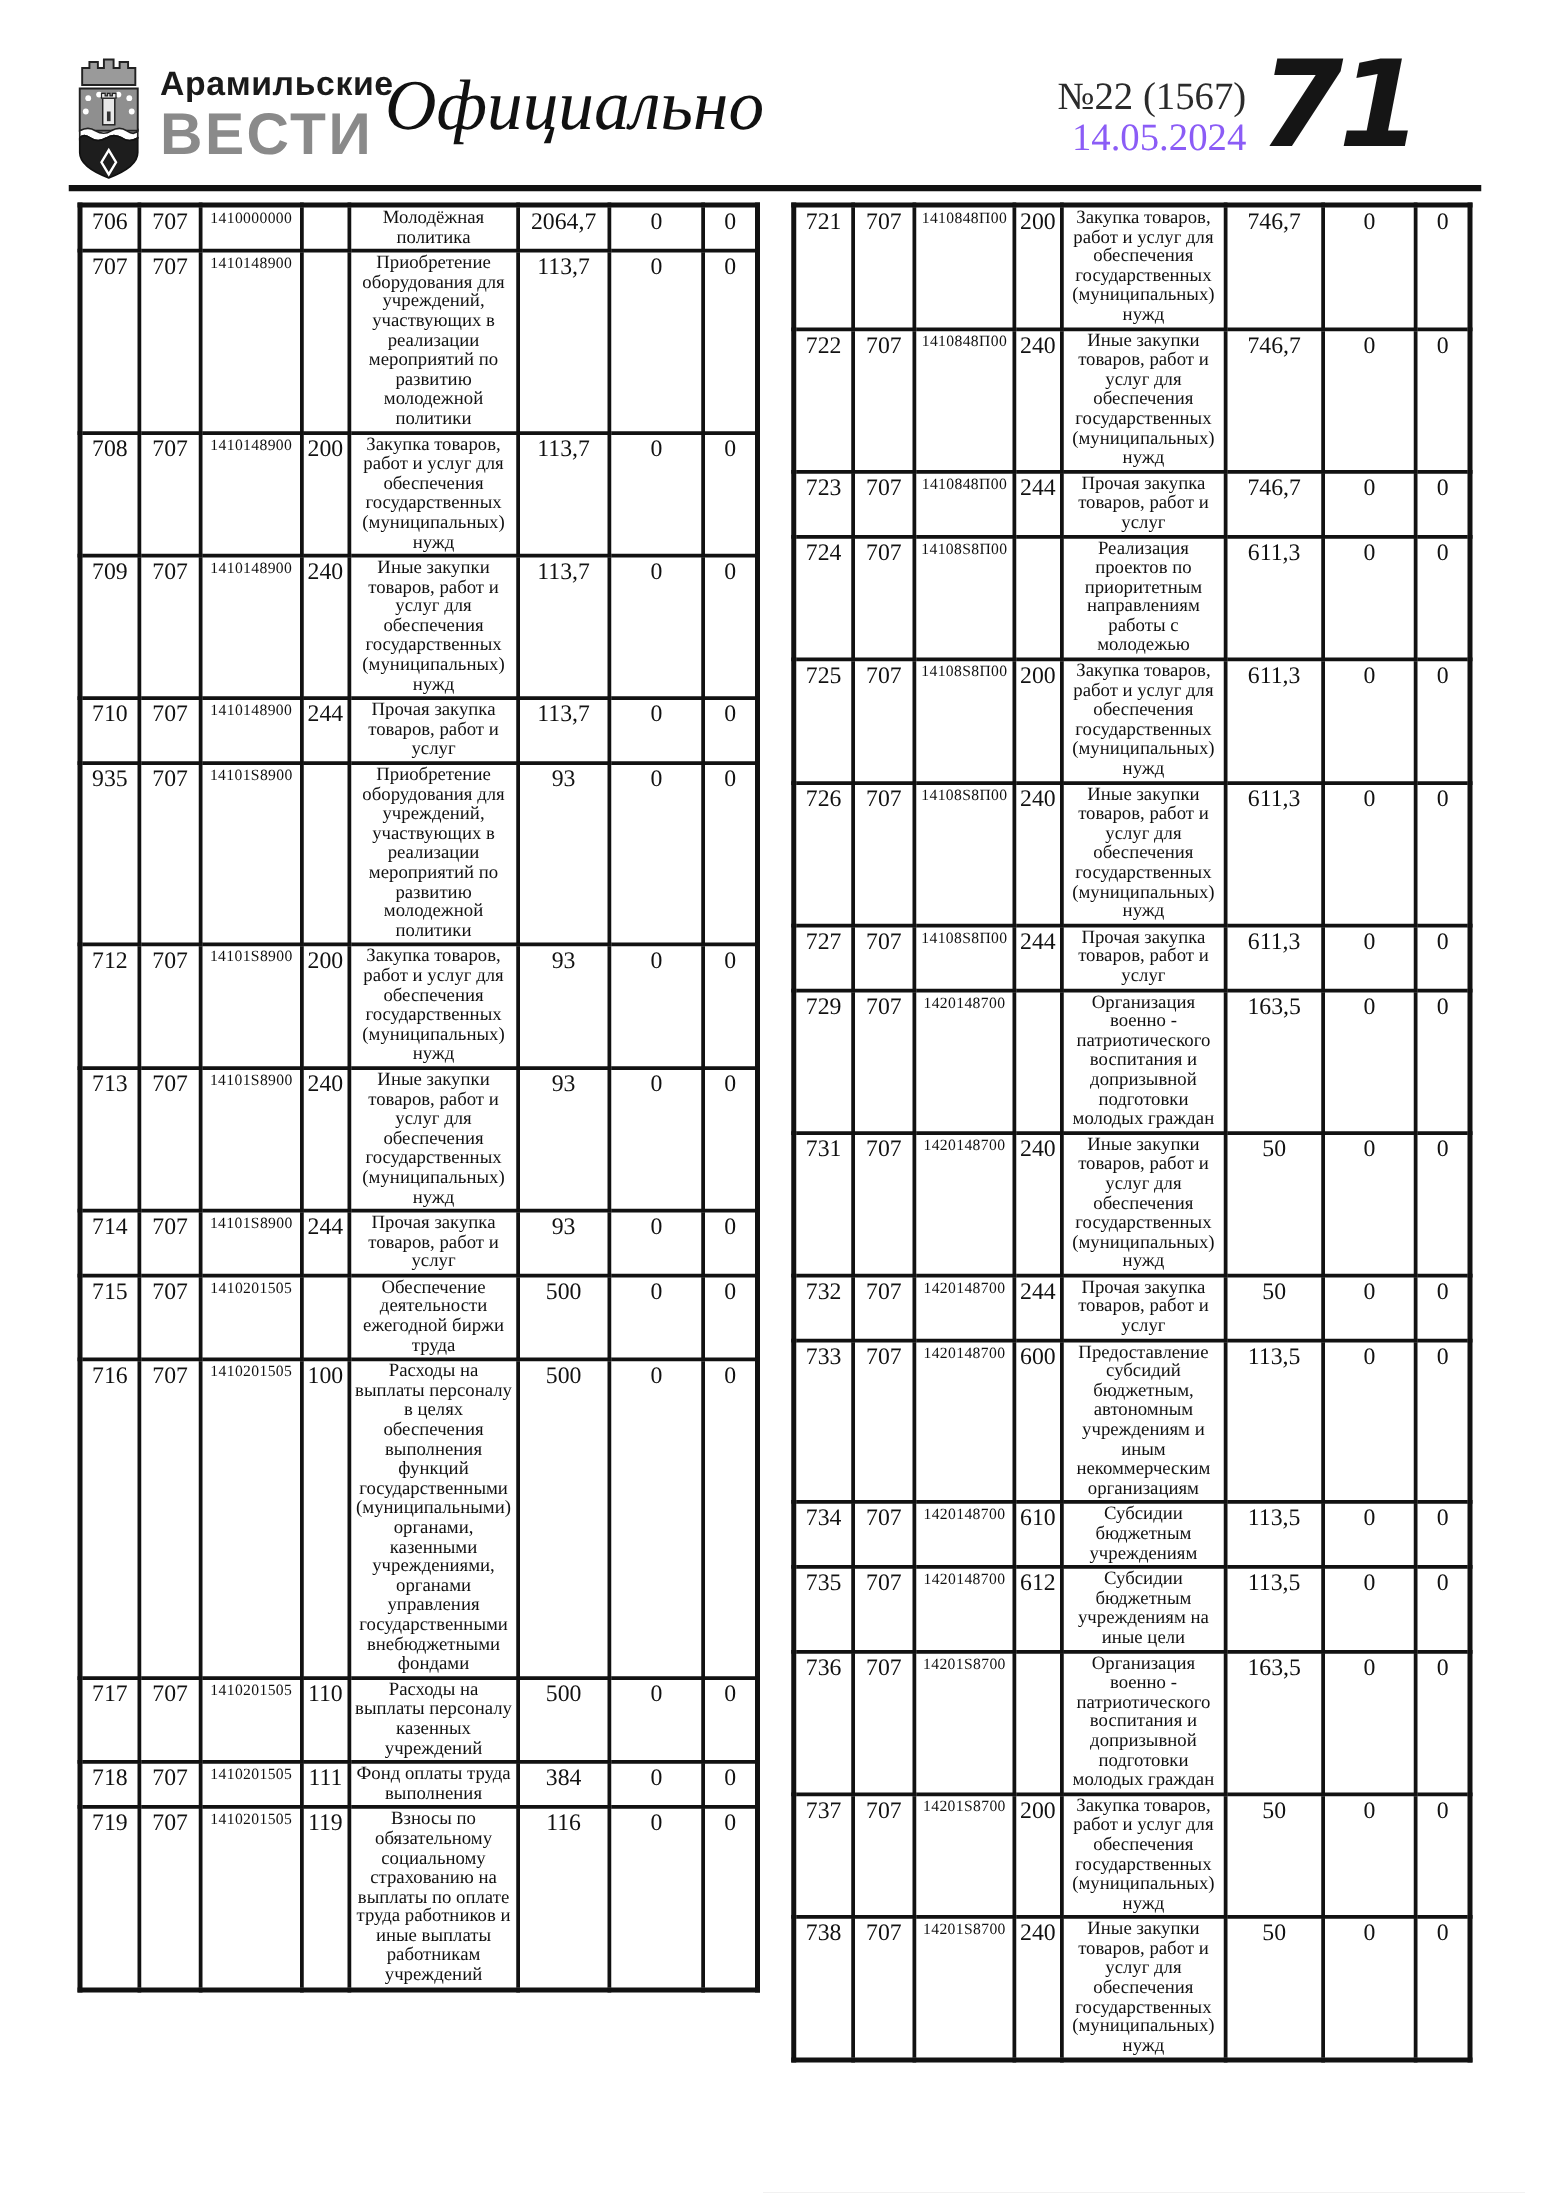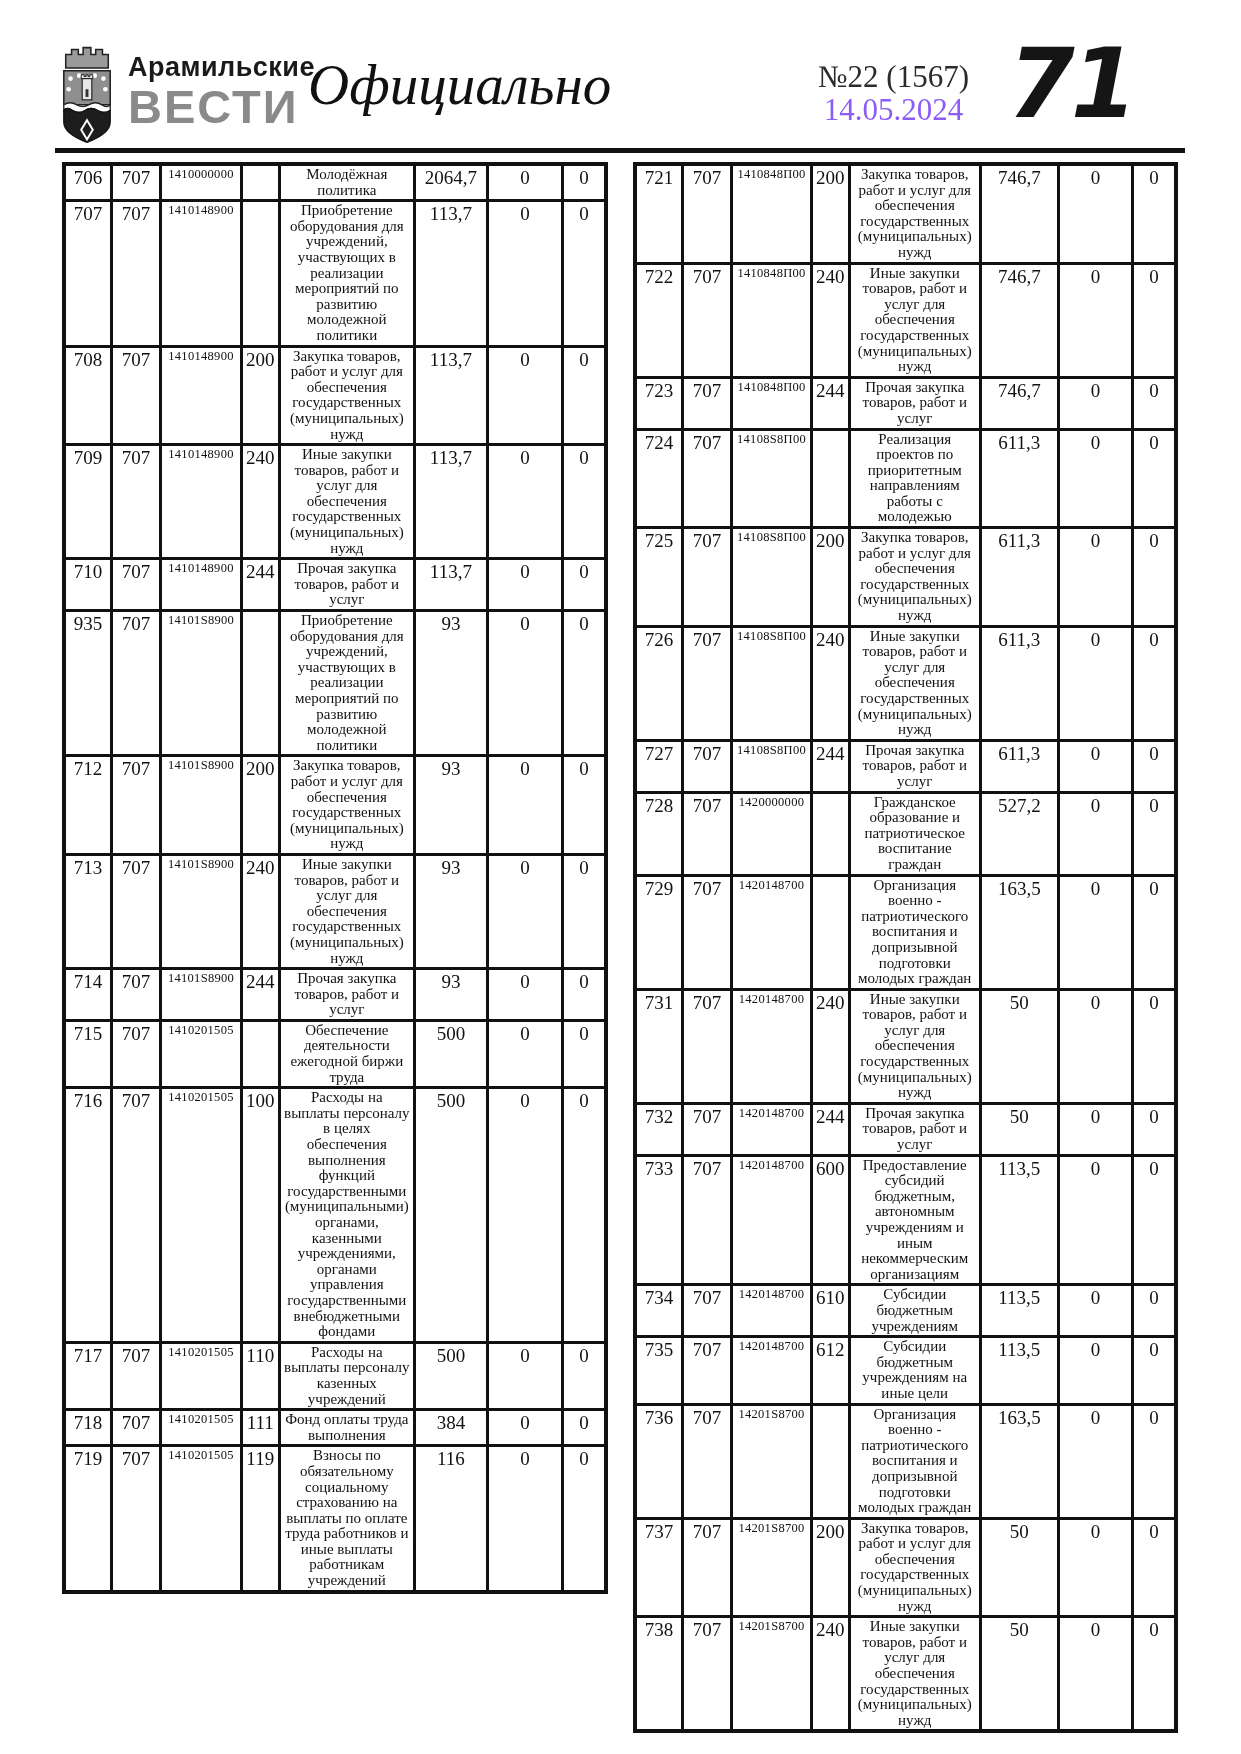--- a/index.html
+++ b/index.html
@@ -17,21 +17,21 @@
   .logo { position:absolute; left:58px; top:46px; display:flex; }
   .coat { width:58px; height:98px; }
   .logo-text { margin-left:12px; padding-top:6px; font-family:"Liberation Sans", sans-serif; }
   .logo-line1 { font-size:27px; font-weight:700; color:#1a1a1a; letter-spacing:0.5px; }
   .logo-line2 { font-size:47px; font-weight:700; color:#8a8a8a; letter-spacing:2px; line-height:44px; margin-top:2px; }
   .section-title {
     position:absolute; left:308px; top:52px;
     font-size:57px; font-style:italic; color:#111;
     font-family:"Liberation Serif", serif;
   }
-  .issue-info { position:absolute; left:790px; top:60px; width:207px; text-align:center; line-height:33px; }
+  .issue-info { position:absolute; left:790px; top:60px; width:207px; text-align:right; line-height:33px; }
   .issue-number { font-size:31px; color:#2b2b2b; }
   .issue-date { font-size:31px; color:#8b5cf6; }
   .page-number {
     position:absolute; left:1008px; top:28px;
     font-family:"DejaVu Sans", sans-serif;
     font-size:96px; font-weight:800; font-style:italic;
     letter-spacing:-4px; color:#151515;
   }
   .header-rule { position:absolute; left:55px; top:148px; width:1130px; height:5px; background:#111; }
   
@@ -334,30 +334,20 @@
             <td class="c-num">727</td>
             <td class="c-grbs">707</td>
             <td class="c-code">14108S8П00</td>
             <td class="c-type">244</td>
             <td class="c-desc">Прочая закупка товаров, работ и услуг</td>
             <td class="c-amt">611,3</td>
             <td class="c-z1">0</td>
             <td class="c-z2">0</td>
           </tr>
           <tr>
-            <td class="c-num">728</td>
-            <td class="c-grbs">707</td>
-            <td class="c-code">1420000000</td>
-            <td class="c-type"></td>
-            <td class="c-desc">Гражданское образование и патриотическое воспитание граждан</td>
-            <td class="c-amt">527,2</td>
-            <td class="c-z1">0</td>
-            <td class="c-z2">0</td>
-          </tr>
-          <tr>
             <td class="c-num">729</td>
             <td class="c-grbs">707</td>
             <td class="c-code">1420148700</td>
             <td class="c-type"></td>
             <td class="c-desc">Организация военно - патриотического воспитания и допризывной подготовки молодых граждан</td>
             <td class="c-amt">163,5</td>
             <td class="c-z1">0</td>
             <td class="c-z2">0</td>
           </tr>
           <tr>

